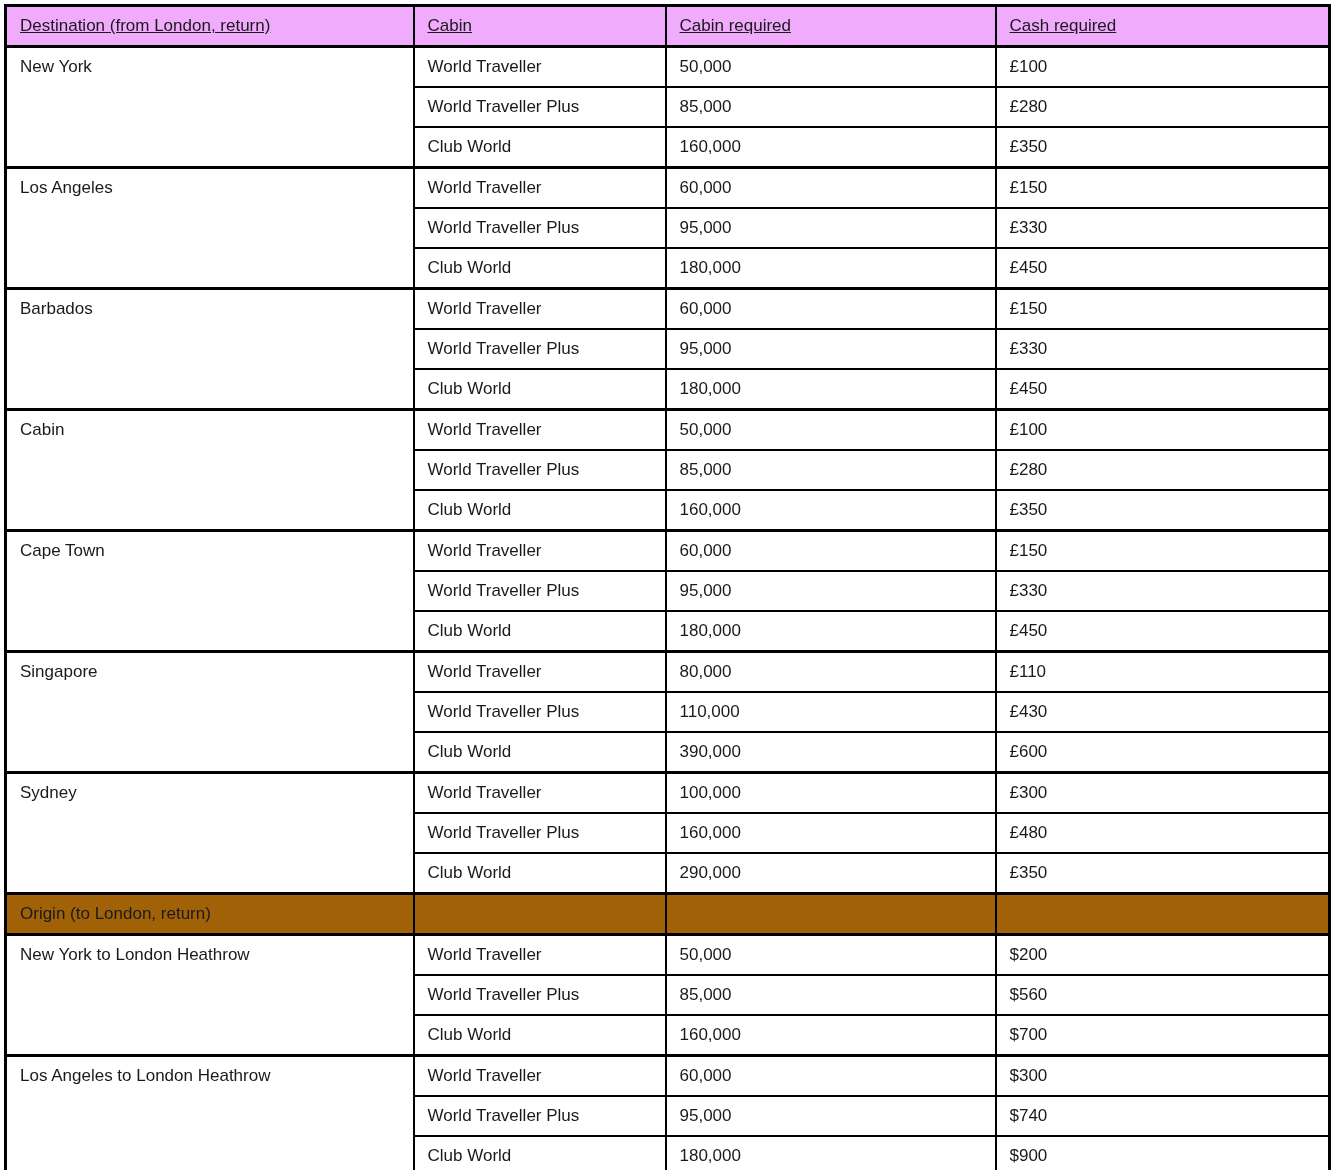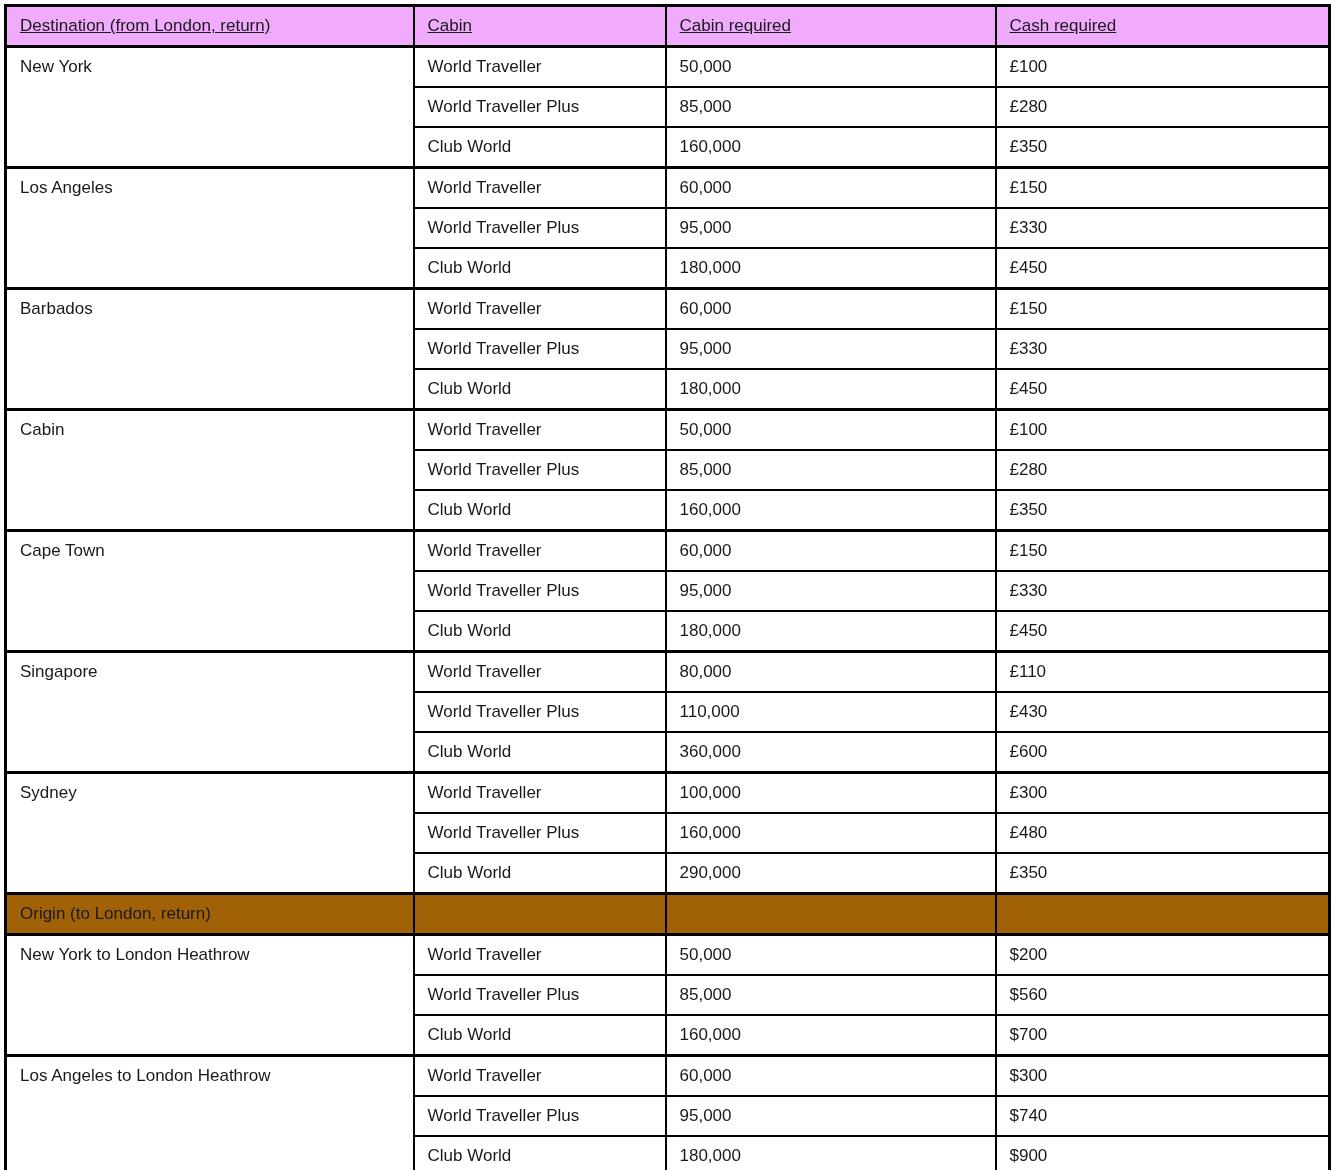--- a/index.html
+++ b/index.html
@@ -153,21 +153,21 @@
         <td>80,000</td>
         <td>£110</td>
       </tr>
       <tr>
         <td>World Traveller Plus</td>
         <td>110,000</td>
         <td>£430</td>
       </tr>
       <tr>
         <td>Club World</td>
-        <td>360,000</td>
+        <td>390,000</td>
         <td>£600</td>
       </tr>
       <tr class="group-start">
         <td rowspan="3" class="dest-cell">Sydney</td>
         <td>World Traveller</td>
         <td>100,000</td>
         <td>£300</td>
       </tr>
       <tr>
         <td>World Traveller Plus</td>

